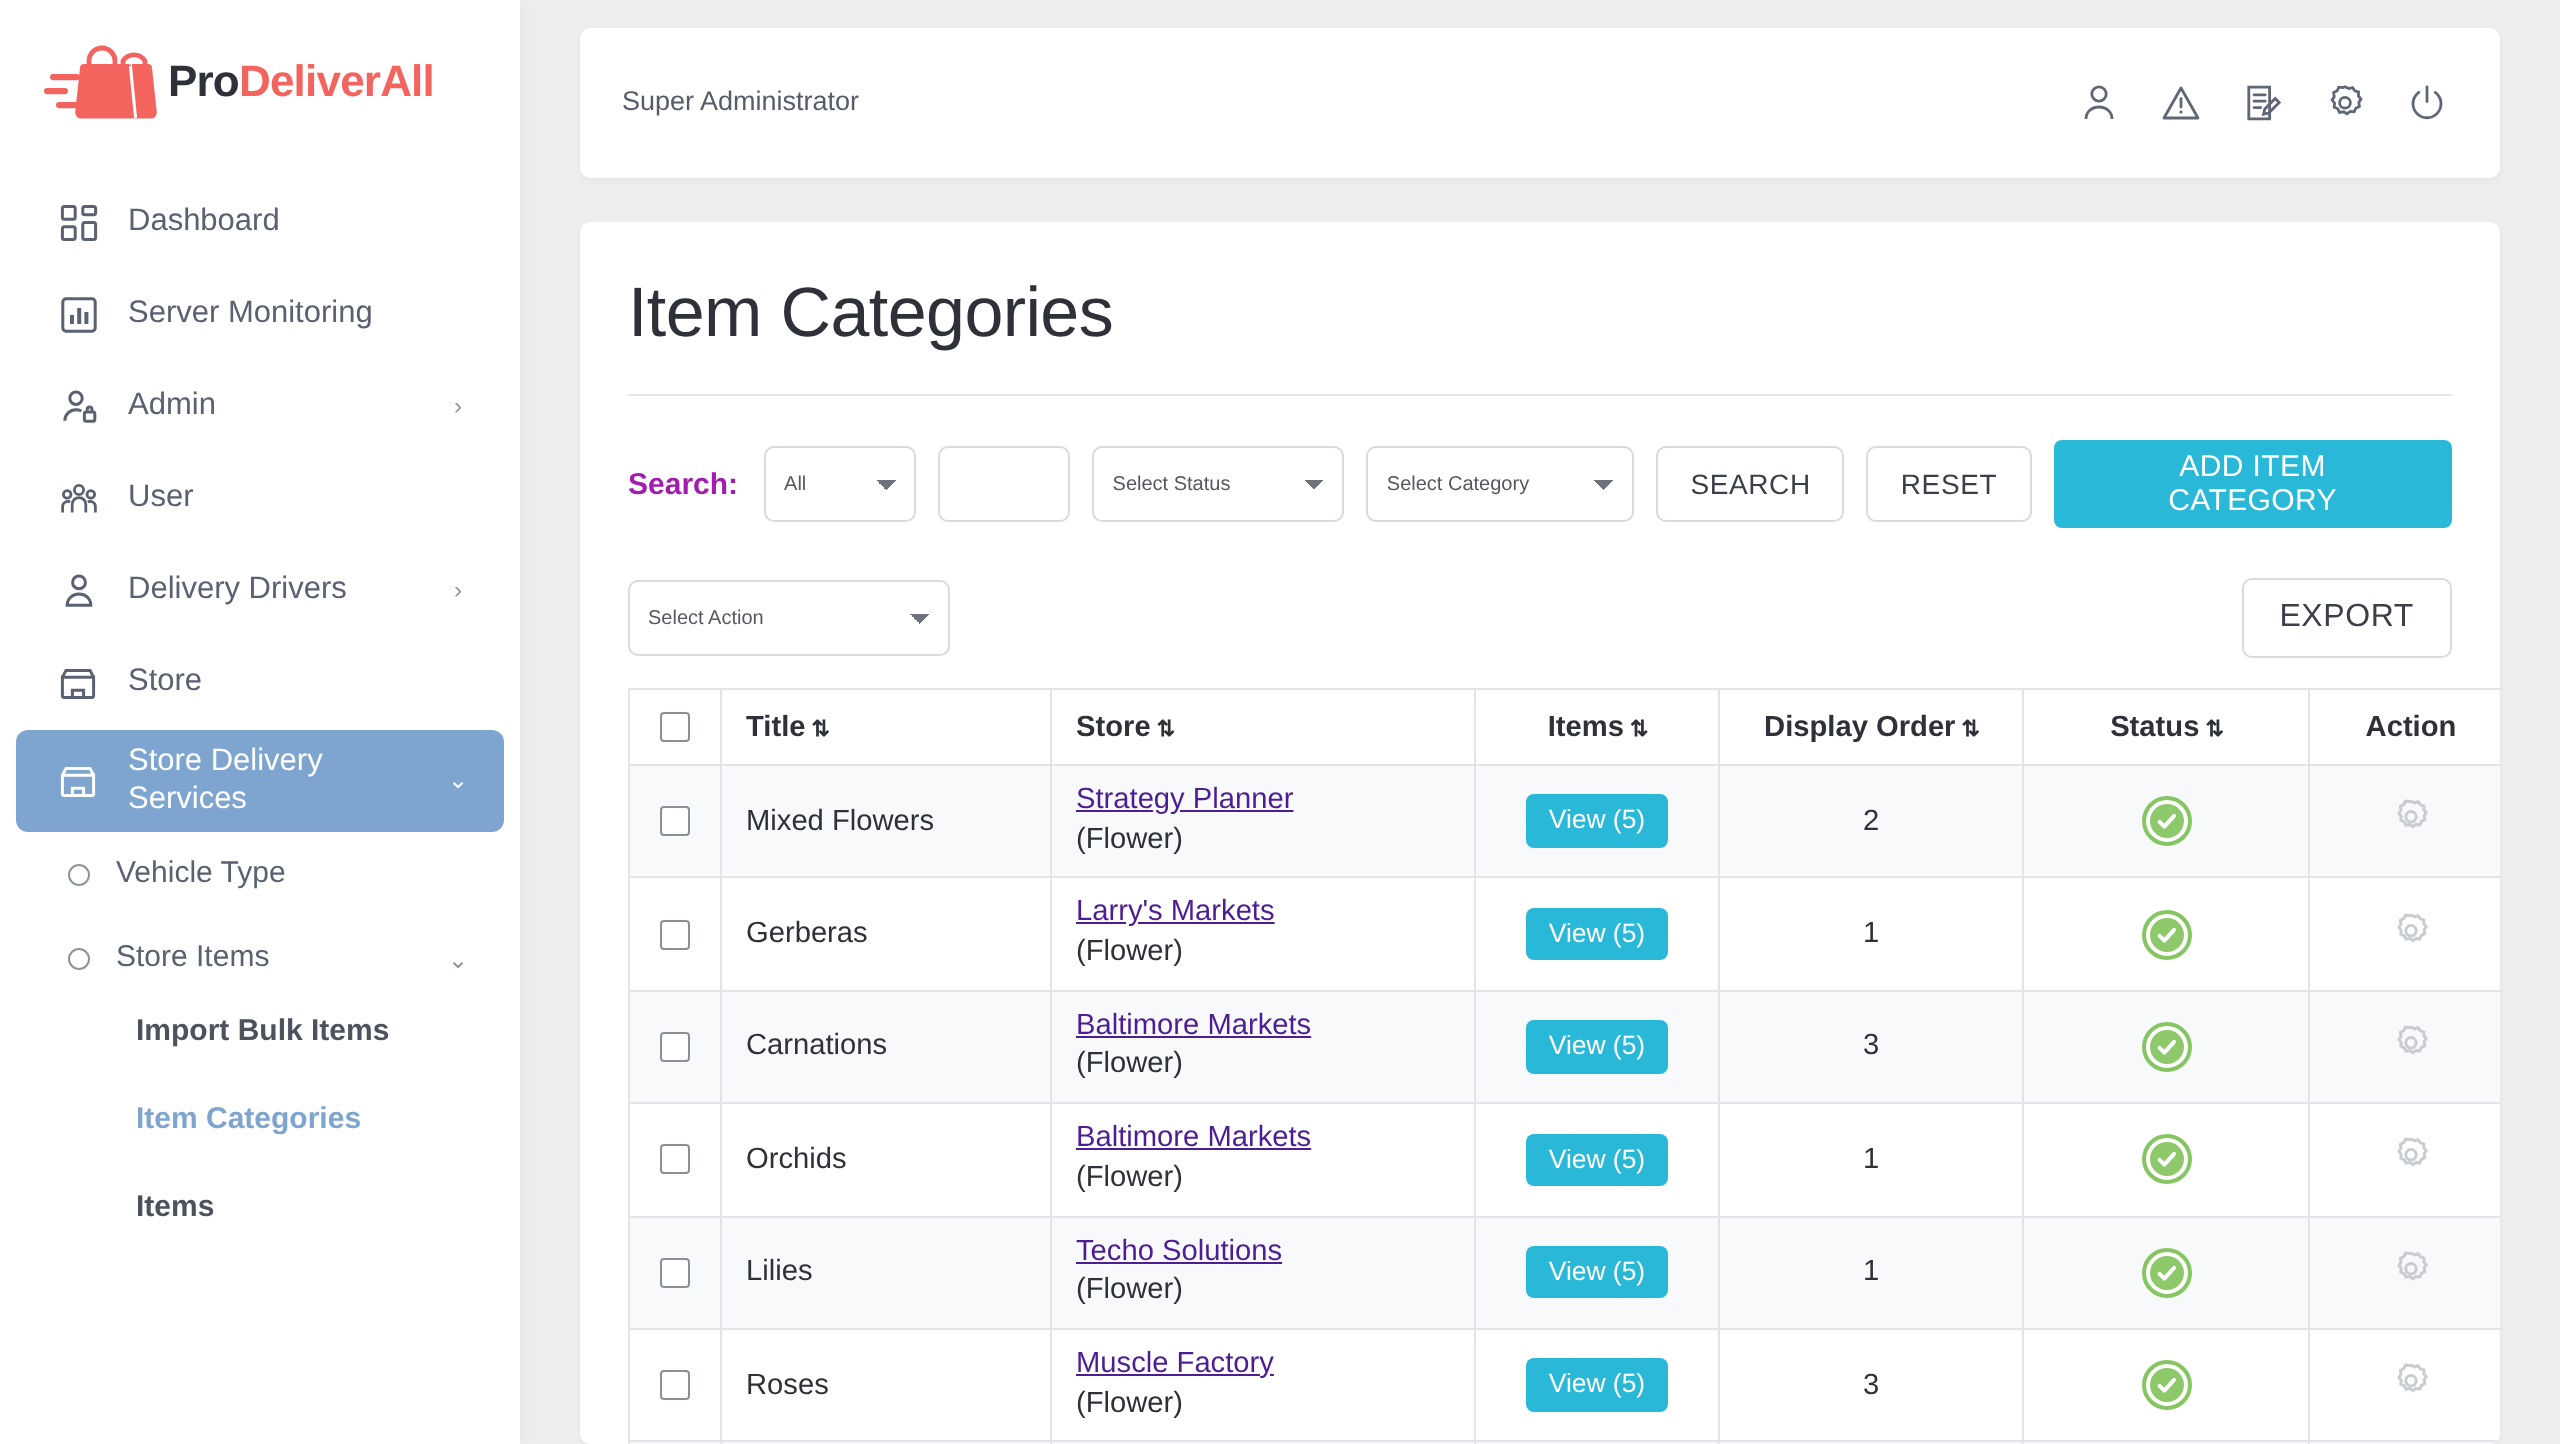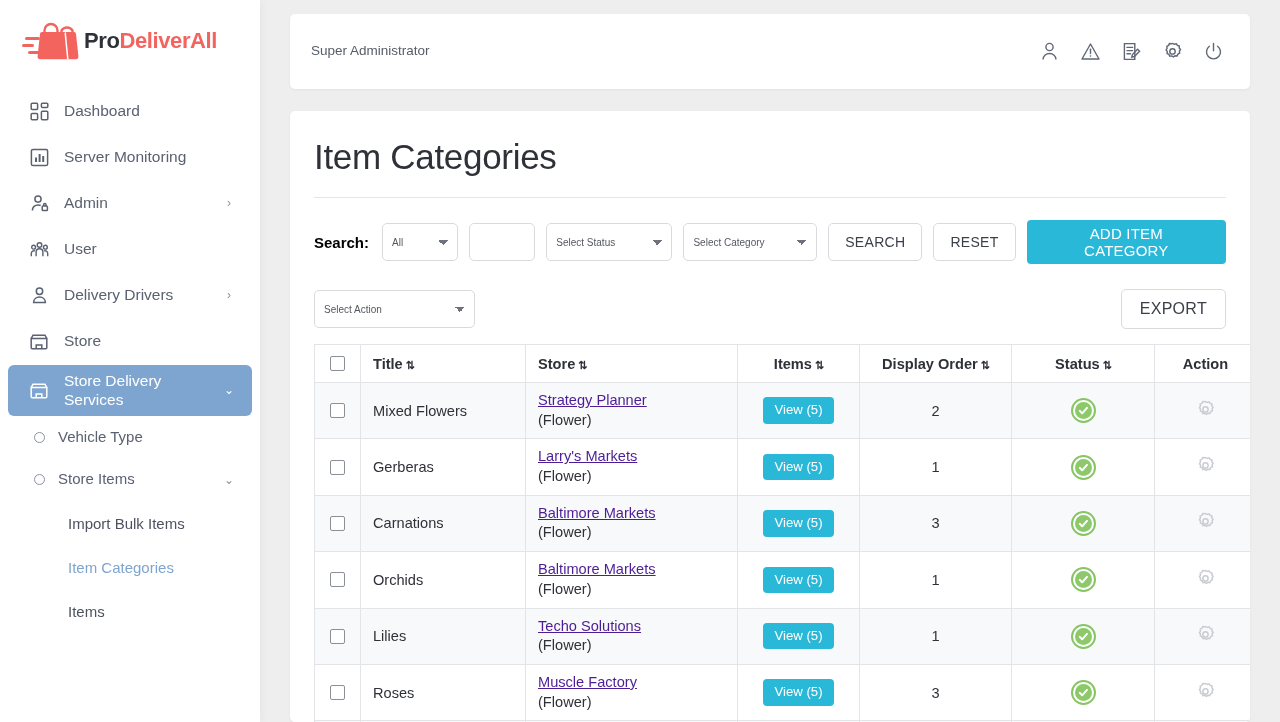--- a/index.html
+++ b/index.html
@@ -109,28 +109,29 @@
     margin-right: 13px;
   }
   .nav-sub .ns-label { flex: 1 1 auto; line-height: 1.25; }
   .nav-sub .ns-caret {
     flex: 0 0 14px; color: #8d939e; font-size: 12px;
     display: flex; align-items: center; justify-content: center;
   }
 
   .nav-leaf {
     display: flex;
-    align-items: center;
+    align-items: flex-start;
     min-height: 43px;
     padding: 5px 16px 5px 60px;
     margin: 1px 8px;
     border-radius: 6px;
     color: #4c525e;
     font-size: 15px;
     cursor: pointer;
+    font-weight: bold;
   }
   .nav-leaf.current { color: #7ea5cf; }
 
   
   #main {
     flex: 1 1 auto;
     height: 722px;
     background: #eeeeee;
     padding: 14px 30px 0 30px;
     overflow: hidden;
@@ -181,21 +182,21 @@
 
   .filters {
     display: flex;
     align-items: center;
     gap: 11px;
     margin-top: 22px;
   }
   .filter-label {
     font-size: 15px;
     font-weight: bold;
-    color: #000000;
+    color: #a21caf;
     margin-right: 2px;
   }
 
   .ctl {
     height: 38px;
     border: 1px solid #d8dade;
     border-radius: 5px;
     background: #fff;
     font-family: "Liberation Sans", sans-serif;
     font-size: 10px;

